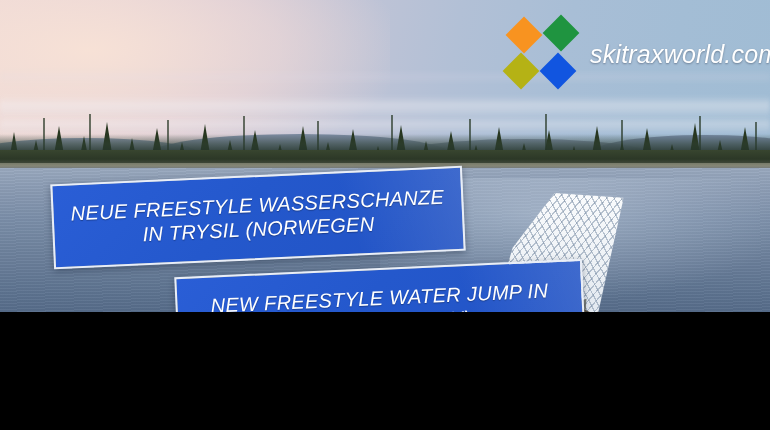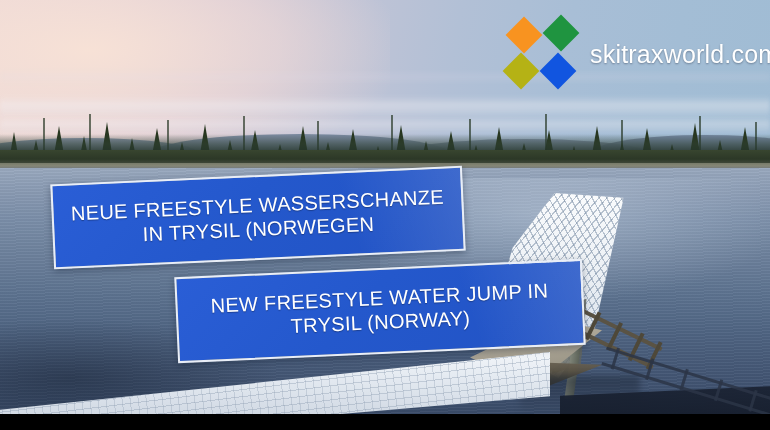--- a/index.html
+++ b/index.html
@@ -3,24 +3,25 @@
 <meta charset="utf-8">
 <style>
   html, body {
     margin: 0;
     padding: 0;
     background: #000;
   }
   #stage {
     position: relative;
     width: 770px;
-    height: 414px;
+    height: 312px;
     overflow: hidden;
     font-family: "Liberation Sans", sans-serif;
     background: #7f1d1d;
+    font-style: italic;
   }
 
   
   .sky {
     position: absolute;
     left: 0; top: 0;
     width: 770px; height: 160px;
     background:
       linear-gradient(100deg,
         rgba(236,218,214,1) 0%,

